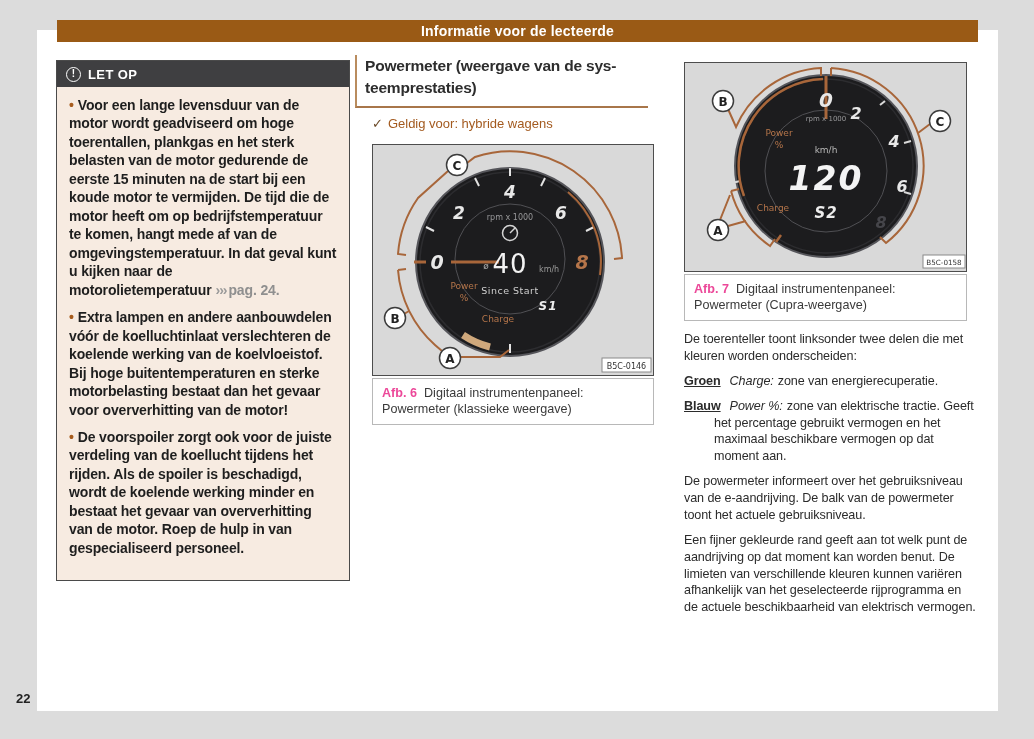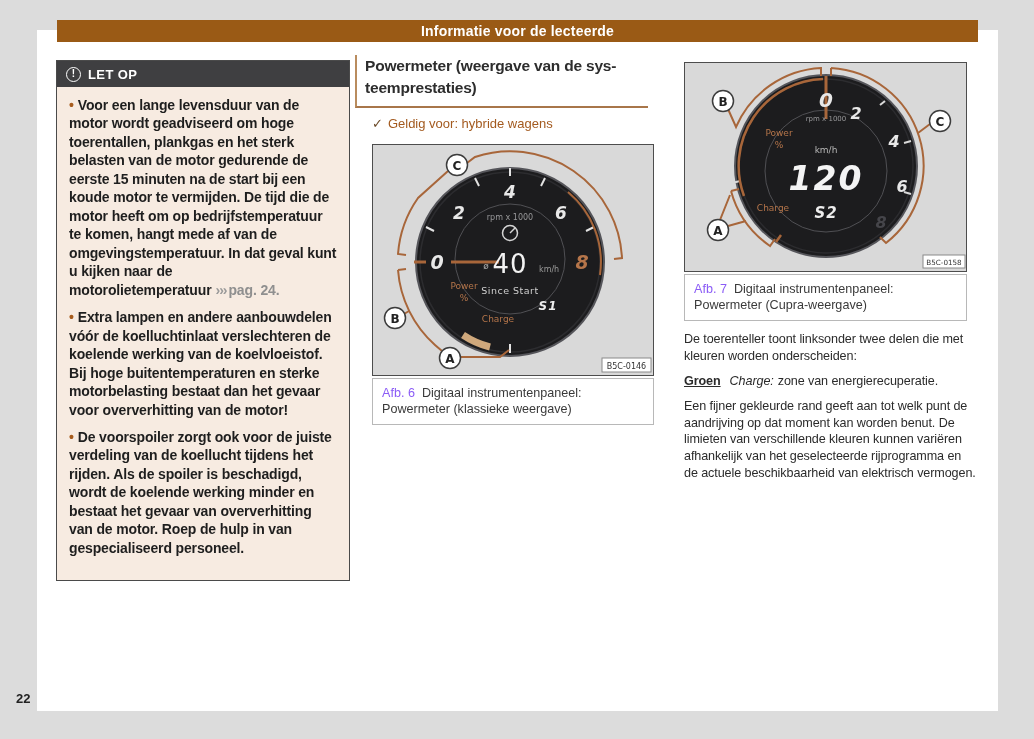--- a/index.html
+++ b/index.html
@@ -29,21 +29,21 @@
   .valid-line{position:absolute;left:372px;top:116px;width:293px;font-size:13px;color:#a35a1f;}
   .valid-check{color:#6b4a28;margin-right:5px;}
 
   .figure-box{position:absolute;background:#d9d9d9;border:1px solid #4d4d4d;box-sizing:border-box;}
   .fig6{left:372px;top:144px;width:282px;height:232px;}
   .fig7{left:684px;top:62px;width:283px;height:210px;}
   .caption-box{position:absolute;background:#fff;border:1px solid #b8b8b8;box-sizing:border-box;
     padding:6px 9px;font-size:12.6px;line-height:1.3;color:#3a3a3a;}
   .cap6{left:372px;top:378px;width:282px;}
   .cap7{left:684px;top:274px;width:283px;}
-  .fig-label{color:#8b5cf6;font-weight:normal;margin-right:7px;}
+  .fig-label{color:#ec4899;font-weight:bold;margin-right:7px;}
 
   
   .body-text{position:absolute;left:684px;top:331px;width:292px;font-size:12.6px;line-height:1.34;color:#2b2b2b;letter-spacing:-.1px;}
   .body-text p{margin:0 0 8px 0;}
   .def{margin:0 0 8px 0;padding-left:30px;text-indent:-30px;}
   .def .term{font-weight:bold;margin-right:9px;text-decoration:underline;}
   .def .meta{font-style:italic;margin-right:4px;}
 
   svg text{font-family:"DejaVu Sans","Liberation Sans",sans-serif;}
   .gauge-num{font-style:italic;font-weight:bold;fill:#e8e8e8;}
@@ -186,18 +186,20 @@
       </g>
     </svg>
   </div>
   <div class="caption-box cap7">
     <span class="fig-label">Afb. 7</span><span>Digitaal instrumentenpaneel: Powermeter (Cupra-weergave)</span>
   </div>
 
   <div class="body-text">
     <p>De toerenteller toont linksonder twee delen die met kleuren worden onderscheiden:</p>
     <div class="def"><span class="term">Groen</span><span class="meta">Charge:</span><span>zone van energierecuperatie.</span></div>
+    <div class="def"><span class="term">Blauw</span><span class="meta">Power %:</span><span>zone van elektrische tractie. Geeft het percentage gebruikt vermogen en het maximaal beschikbare vermogen op dat moment aan.</span></div>
+    <p>De powermeter informeert over het gebruiks­niveau van de e-aandrijving. De balk van de powermeter toont het actuele gebruiksniveau.</p>
     <p>Een fijner gekleurde rand geeft aan tot welk punt de aandrijving op dat moment kan wor­den benut. De limieten van verschillende kleu­ren kunnen variëren afhankelijk van het gese­lecteerde rijprogramma en de actuele beschik­baarheid van elektrisch vermogen.</p>
   </div>
 
   <div class="page-number">22</div>
 
 </div>
 
 </body></html>

